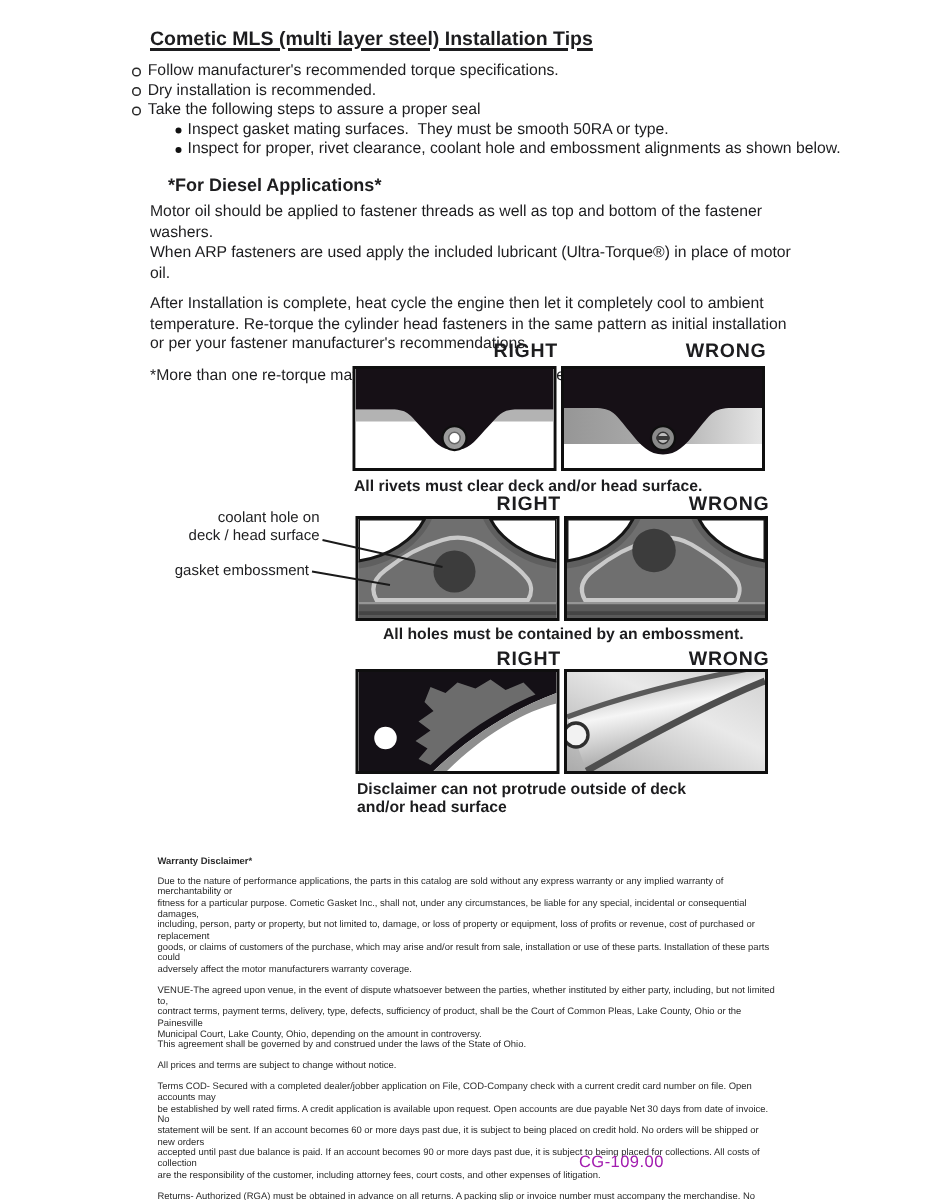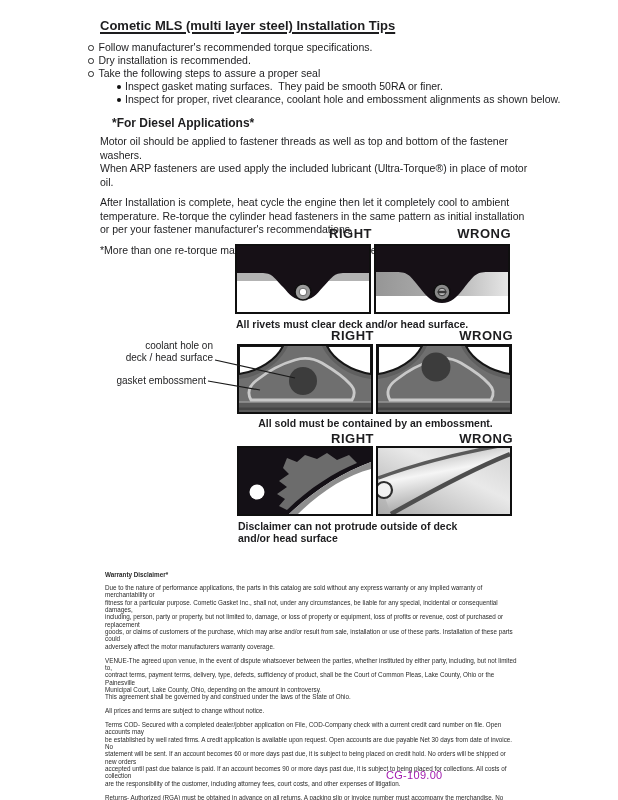--- a/index.html
+++ b/index.html
@@ -49,21 +49,21 @@
       <div class="b-row">
         <span class="o-dot"></span>
         <span class="txt">Dry installation is recommended.</span>
       </div>
       <div class="b-row">
         <span class="o-dot"></span>
         <span class="txt">Take the following steps to assure a proper seal</span>
       </div>
       <div class="b-row sub">
         <span class="f-dot"></span>
-        <span class="txt">Inspect gasket mating surfaces.  They paid be smooth 50RA or finer.</span>
+        <span class="txt">Inspect gasket mating surfaces.  They must be smooth 50RA or type.</span>
       </div>
       <div class="b-row sub">
         <span class="f-dot"></span>
         <span class="txt">Inspect for proper, rivet clearance, coolant hole and embossment alignments as shown below.</span>
       </div>
     </div>
 
     <h2 class="h2">*For Diesel Applications*</h2>
     <p class="para">Motor oil should be applied to fastener threads as well as top and bottom of the fastener washers.
 When ARP fasteners are used apply the included lubricant (Ultra-Torque®) in place of motor oil.</p>
@@ -127,21 +127,21 @@
       <line x1="0" y1="56" x2="132" y2="56" stroke="#969696" stroke-width="1.5"></line>
       <rect x="0" y="61.5" width="132" height="2.5" fill="#454545"></rect>
       <path d="M44,0 C37,14 20,25 0,28 L0,33 C23,30 41,17 49,0 Z" fill="#5f5f5f"></path>
       <path d="M88,0 C95,14 112,25 132,28 L132,33 C109,30 91,17 83,0 Z" fill="#5f5f5f"></path>
       <path d="M0,0 H44 C37,14 20,25 0,28 Z" fill="#ffffff" stroke="#161616" stroke-width="2"></path>
       <path d="M132,0 H88 C95,14 112,25 132,28 Z" fill="#ffffff" stroke="#161616" stroke-width="2"></path>
       <path d="M12,54 C8,47 10,40 18,34 C28,26 42,18 56,14 C66,11 74,12 83,17 C93,23 105,31 111,38 C116,43 116,49 113,54 Z" fill="none" stroke="#c9c9c9" stroke-width="2.8"></path>
       <circle cx="58" cy="21" r="14.5" fill="#3c3c3c"></circle>
     </svg>
 
-    <div class="cap center" style="left:0;top:89px;">All sold must be contained by an embossment.</div>
+    <div class="cap center" style="left:0;top:89px;">All holes must be contained by an embossment.</div>
   </div>
 
   <div class="side-label" style="left:93px;top:340px;">coolant hole on
 deck / head surface</div>
   <div class="side-label" style="left:86px;top:375px;">gasket embossment</div>
   <svg class="leader" viewBox="0 0 272 72">
     <line x1="105" y1="24" x2="185" y2="42" stroke="#1a1a1a" stroke-width="1.2"></line>
     <line x1="98" y1="45" x2="150" y2="54" stroke="#1a1a1a" stroke-width="1.2"></line>
   </svg>
 

